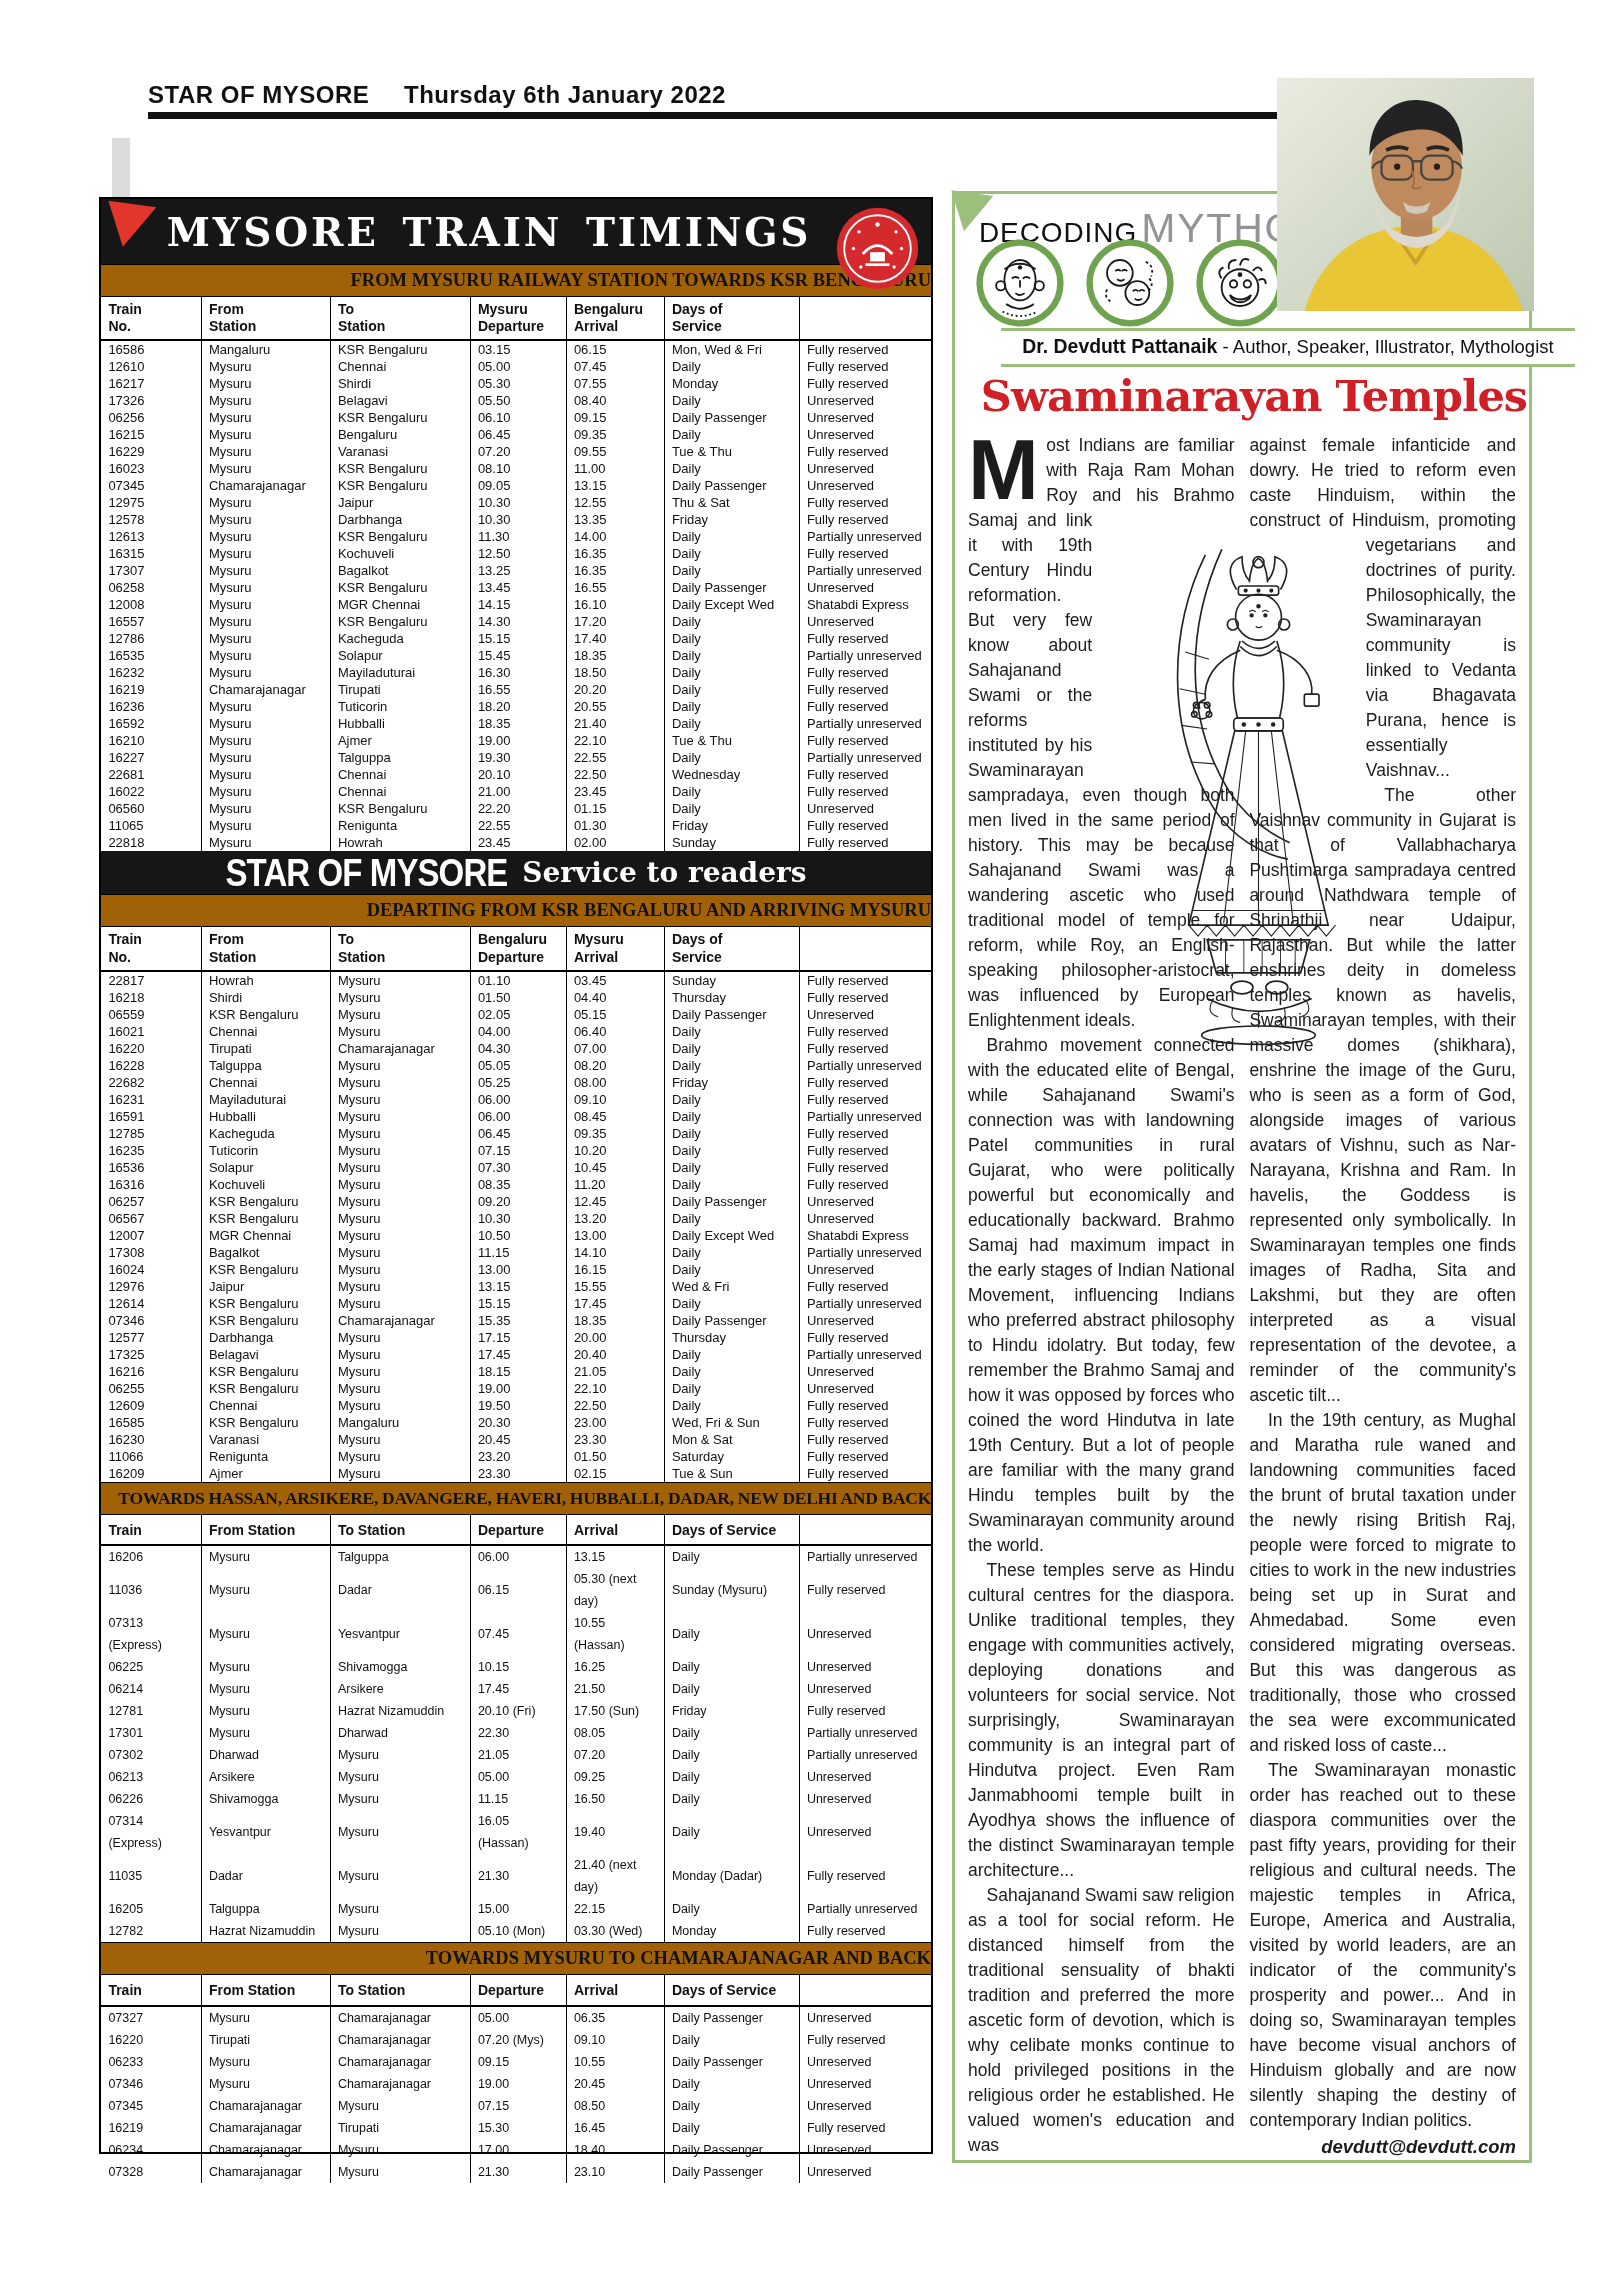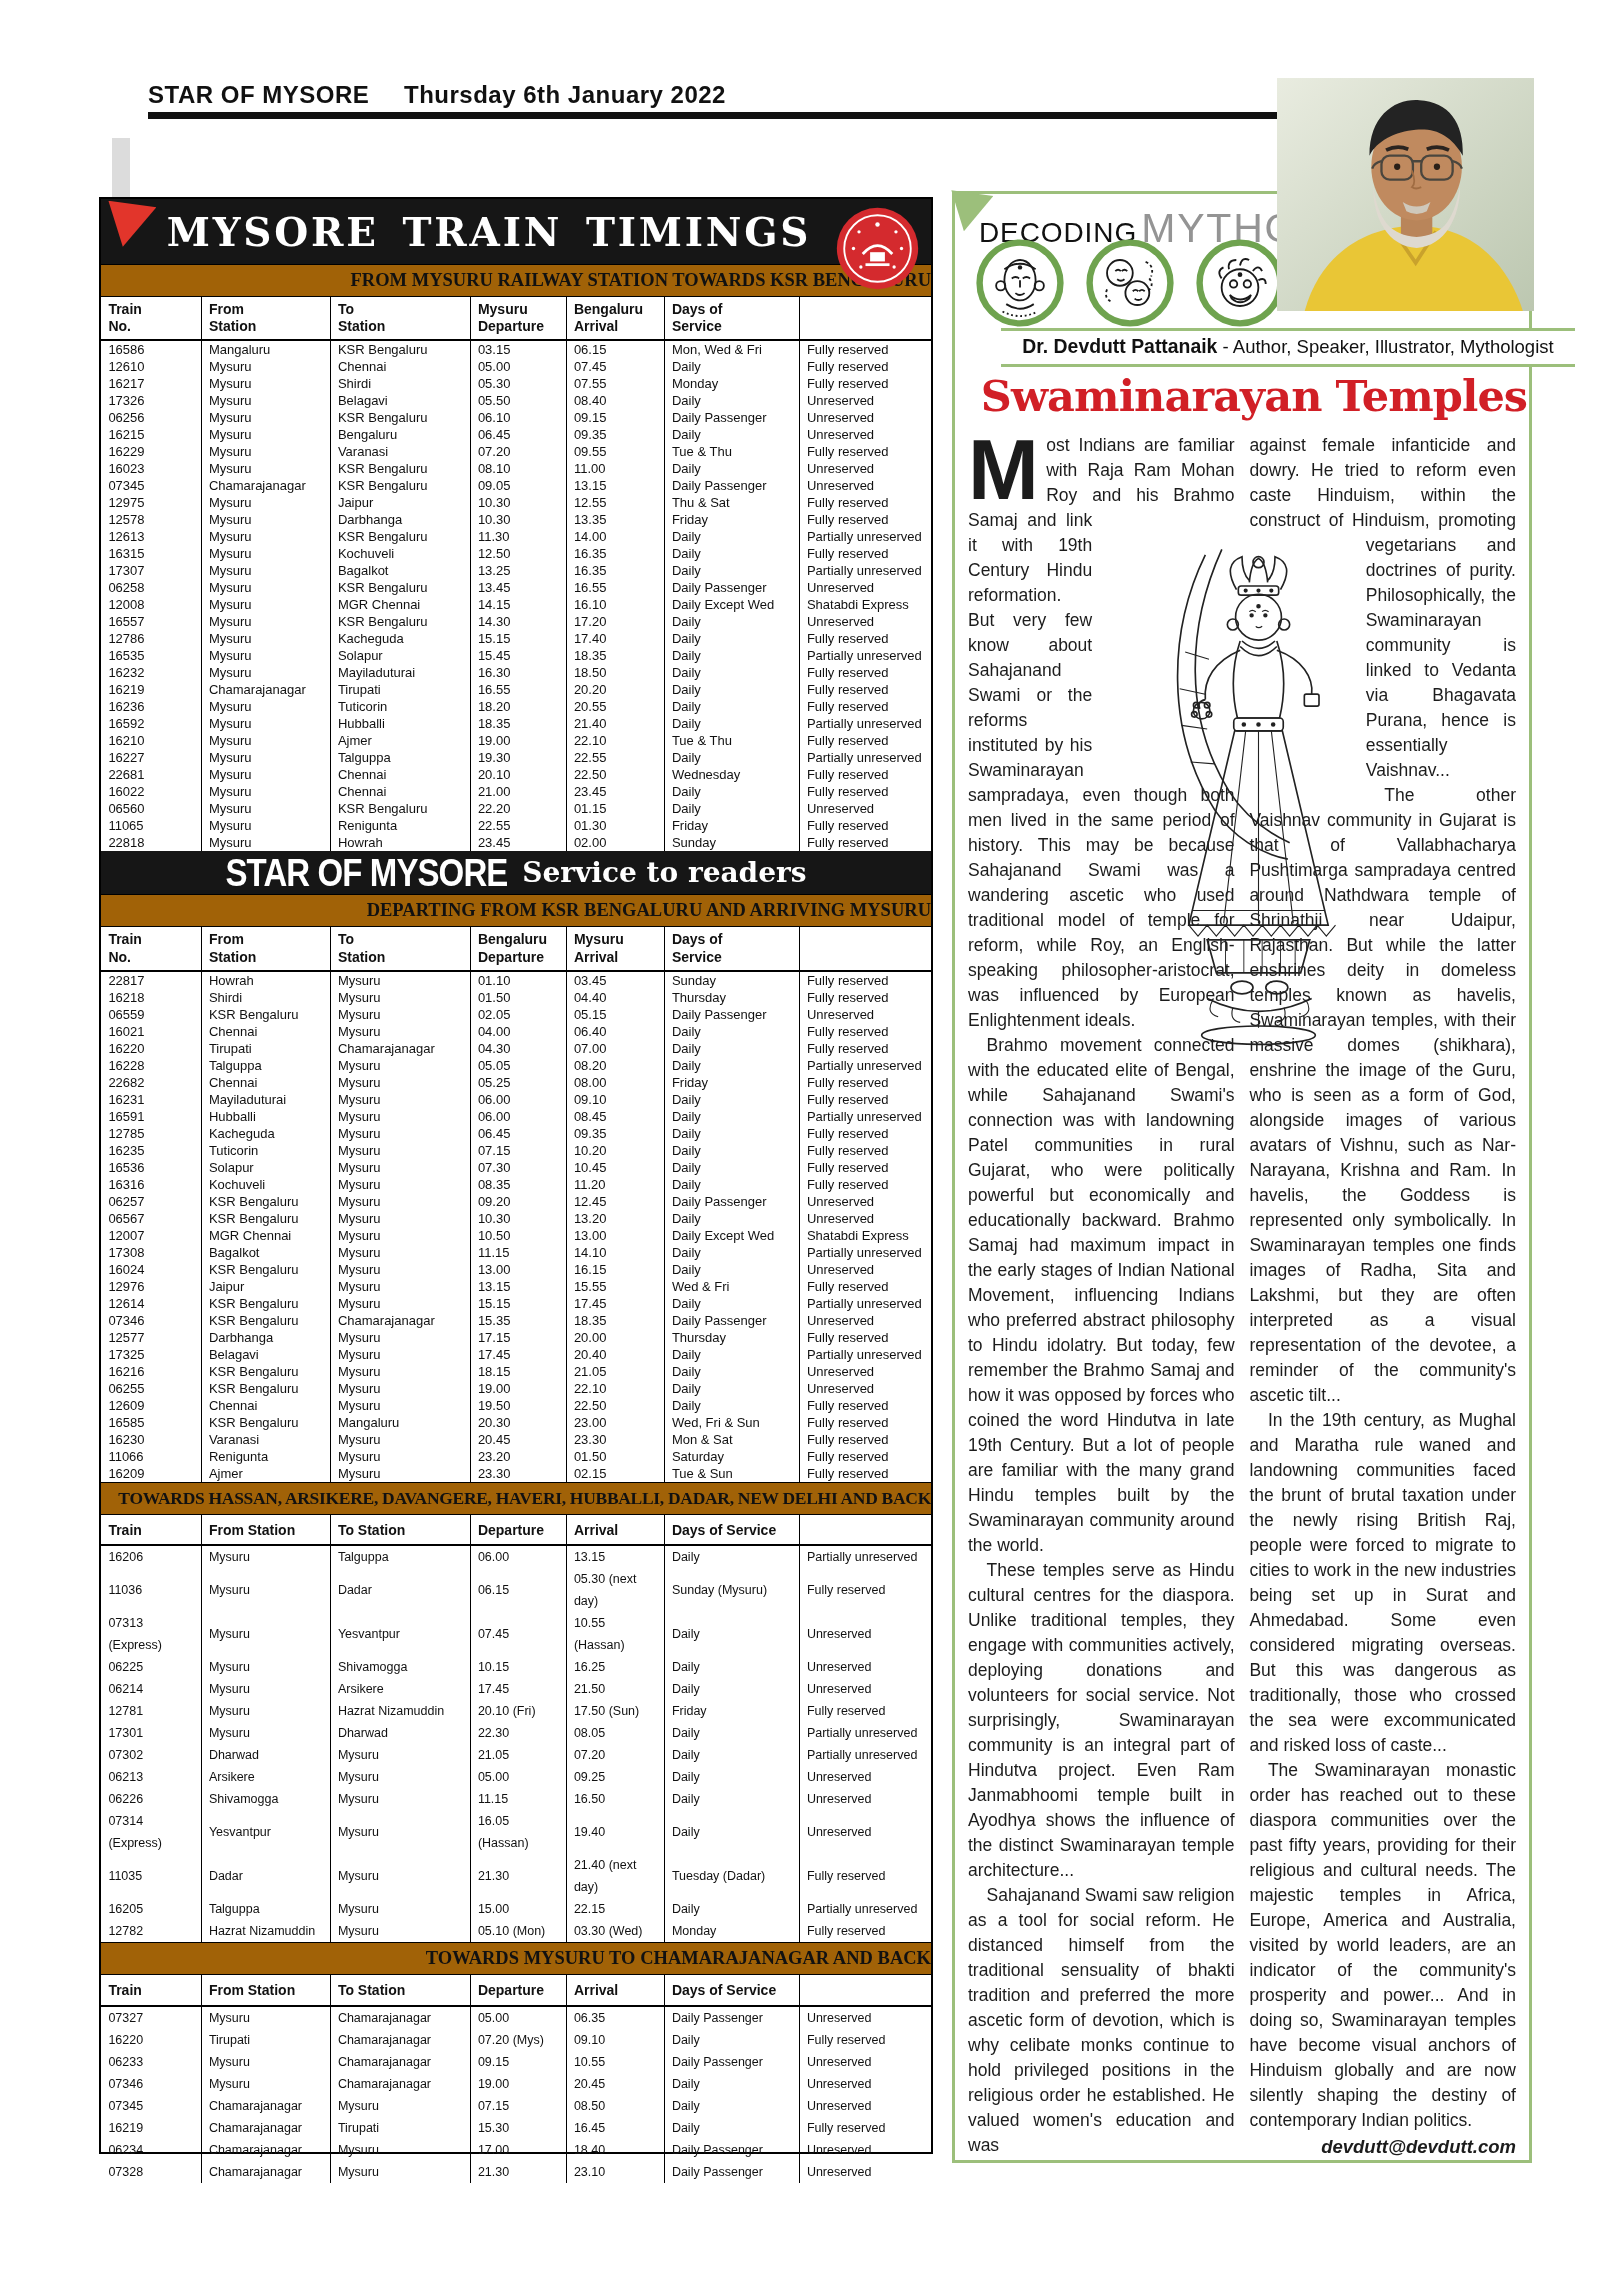--- a/index.html
+++ b/index.html
@@ -945,21 +945,21 @@
           <td>Daily</td>
           <td>Unreserved</td>
         </tr>
 
         <tr>
           <td>11035</td>
           <td>Dadar</td>
           <td>Mysuru</td>
           <td>21.30</td>
           <td>21.40 (next day)</td>
-          <td>Tuesday (Dadar)</td>
+          <td>Monday (Dadar)</td>
           <td>Fully reserved</td>
         </tr>
 
         <tr>
           <td>16205</td>
           <td>Talguppa</td>
           <td>Mysuru</td>
           <td>15.00</td>
           <td>22.15</td>
           <td>Daily</td>

